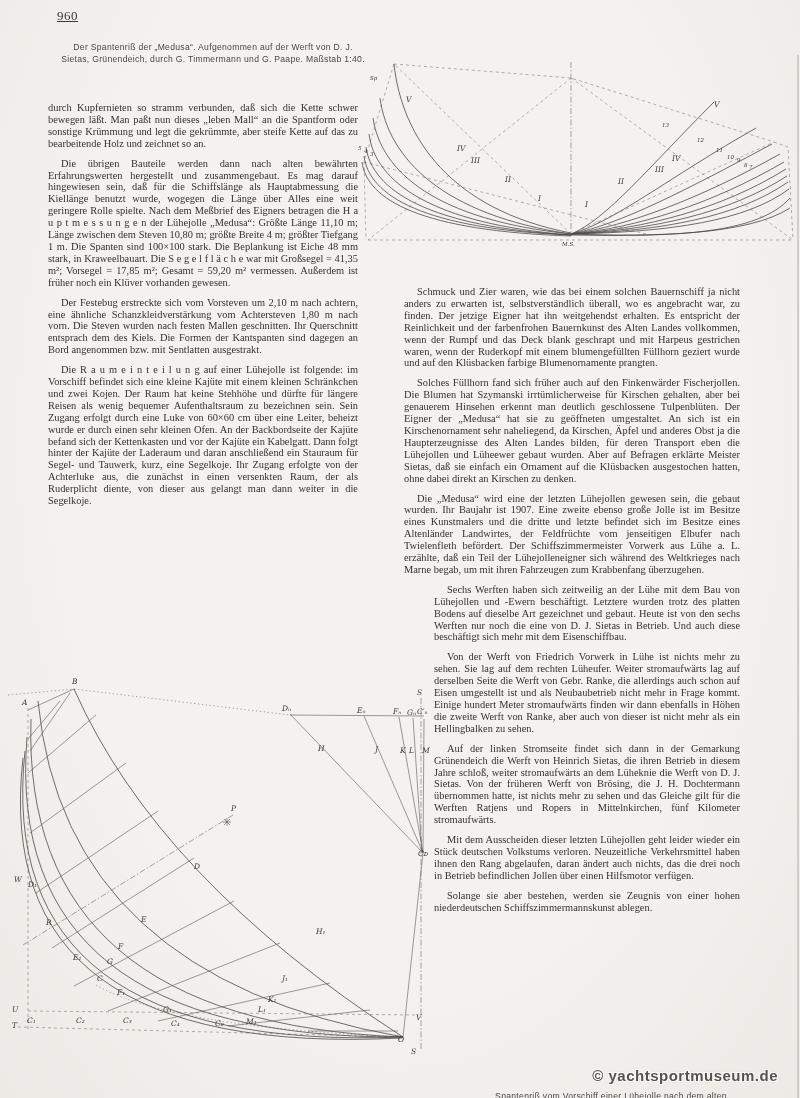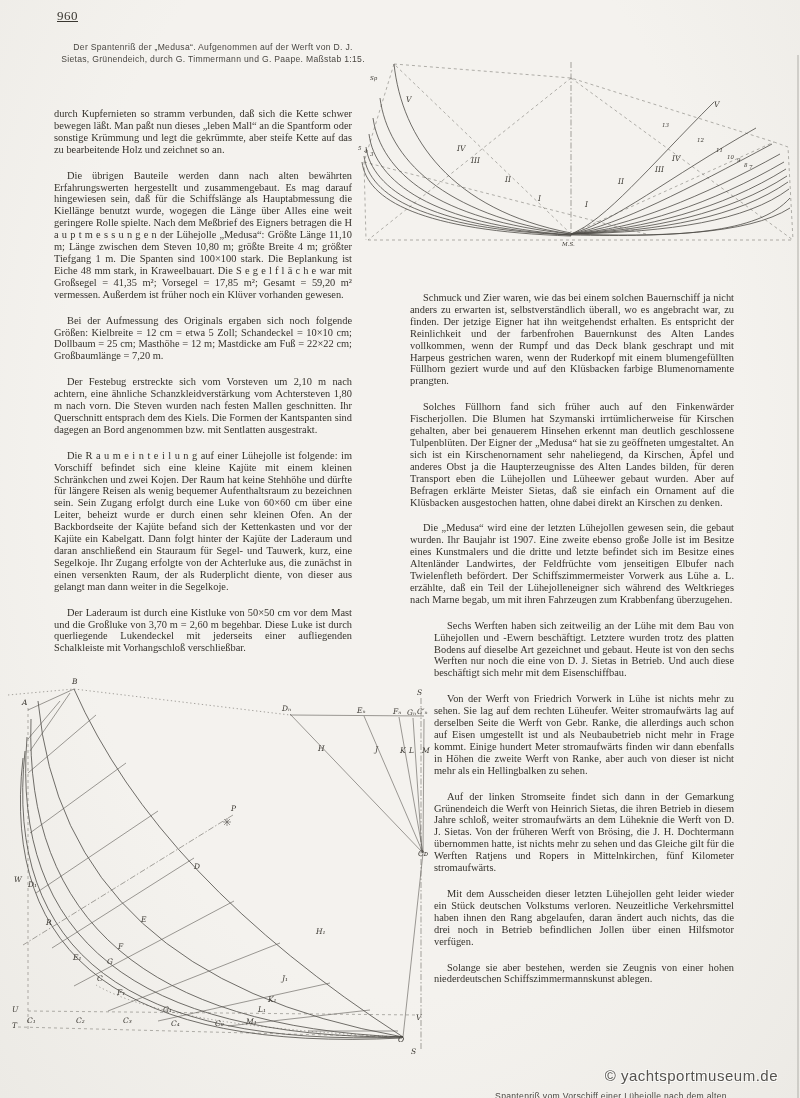--- a/index.html
+++ b/index.html
@@ -11,51 +11,51 @@
 
   .pageno{position:absolute;left:57px;top:8px;font-size:13px;color:#3a3731;letter-spacing:.5px;text-decoration:underline;}
 
   .caption{font-family:"Liberation Sans",sans-serif;color:#4a4742;text-align:center;
            font-size:8.6px;line-height:11.5px;letter-spacing:.3px;}
   .cap-top{position:absolute;left:60px;top:42px;width:306px;}
   .cap-bottom{position:absolute;left:462px;top:1091px;width:298px;}
 
   .col{position:absolute;color:#35322c;font-size:10.4px;line-height:11.9px;
        text-align:justify;overflow:hidden;}
-  .col p{margin:14px;text-indent:13px;}
+  .col p{margin:8px;text-indent:13px;}
   .col-left{left:40px;top:94px;width:326px;height:574px;}
   .col-right{left:396px;top:278px;width:352px;height:738px;}
   .col-left p:first-child{text-indent:0;}
   .drawing-intrusion{float:left;width:38px;height:330px;margin-top:36px;}
 
   svg{position:absolute;overflow:visible;}
   .svg-top{left:356px;top:50px;}
   .svg-bot{left:8px;top:653px;}
   .ln{fill:none;stroke:#4d4a45;stroke-width:.8;}
   .thin{fill:none;stroke:#5c5954;stroke-width:.6;}
   .dash{fill:none;stroke:#807d77;stroke-width:.6;stroke-dasharray:3 3;}
   .dot{fill:none;stroke:#807d77;stroke-width:.7;stroke-dasharray:1.3 2.6;}
   .dashdot{fill:none;stroke:#6b6862;stroke-width:.6;stroke-dasharray:6 2 1.5 2;}
   svg text{font-family:"DejaVu Serif","DejaVu Sans",serif;font-style:italic;
            font-size:7.5px;fill:#3c3933;}
   svg text.sm{font-size:5.5px;}
 
   .watermark{position:absolute;right:22px;bottom:14px;
-             font-family:"Liberation Sans",sans-serif;font-weight:normal;font-size:15px;
+             font-family:"Liberation Sans",sans-serif;font-weight:bold;font-size:15px;
              color:#55534f;letter-spacing:.5px;
              text-shadow:-1px -1px 0 #fbfaf8,1px 1px 0 #fbfaf8,1px -1px 0 #fbfaf8,-1px 1px 0 #fbfaf8,0 0 2px #8a8883;}
 </style>
 </head>
 <body>
 
 <div class="page">
 
   <div class="pageno">960</div>
 
-  <div class="caption cap-top">Der Spantenriß der „Medusa“. Aufgenommen auf der Werft von D. J. Sietas, Grünendeich, durch G. Timmermann und G. Paape. Maßstab 1:15.</div>
+  <div class="caption cap-top">Der Spantenriß der „Medusa“. Aufgenommen auf der Werft von D. J. Sietas, Grünendeich, durch G. Timmermann und G. Paape. Maßstab 1:40.</div>
 
   <svg class="svg-top" width="440" height="235" viewBox="0 0 440 235">
     <g>
       <path class="dash" d="M38,14 L215,28 L418,92"></path>
       <path class="dash" d="M38,14 L8,112 L10,190"></path>
       <path class="dash" d="M12,190 L437,190"></path>
       <path class="dash" d="M418,92 L432,97 L437,190"></path>
       <path class="dash" d="M215,28 L12,190"></path>
       <path class="dash" d="M215,28 L437,190"></path>
       <path class="dash" d="M215,184 L38,14"></path>
@@ -192,24 +192,22 @@
       <text x="68" y="370">C₂</text>
       <text x="115" y="370">C₃</text>
       <text x="408" y="367">V</text>
       <text x="390" y="389">O</text>
       <text x="403" y="401">S</text>
     </svg>
 
   <div class="col col-left">
       <p>durch Kupfernieten so stramm verbunden, daß sich die Kette schwer bewegen läßt. Man paßt nun dieses „leben Mall“ an die Spantform oder sonstige Krümmung und legt die gekrümmte, aber steife Kette auf das zu bearbeitende Holz und zeichnet so an.</p>
       <p>Die übrigen Bauteile werden dann nach alten bewährten Erfahrungswerten hergestellt und zusammengebaut. Es mag darauf hingewiesen sein, daß für die Schiffslänge als Hauptabmessung die Kiellänge benutzt wurde, wogegen die Länge über Alles eine weit geringere Rolle spielte. Nach dem Meßbrief des Eigners betragen die H a u p t m e s s u n g e n der Lühejolle „Medusa“: Größte Länge 11,10 m; Länge zwischen dem Steven 10,80 m; größte Breite 4 m; größter Tiefgang 1 m. Die Spanten sind 100×100 stark. Die Beplankung ist Eiche 48 mm stark, in Kraweelbauart. Die S e g e l f l ä c h e war mit Großsegel = 41,35 m²; Vorsegel = 17,85 m²; Gesamt = 59,20 m² vermessen. Außerdem ist früher noch ein Klüver vorhanden gewesen.</p>
-      <p>Bei der Aufmessung des Originals ergaben sich noch folgende Größen: Kielbreite = 12 cm = etwa 5 Zoll; Schandeckel = 10×10 cm; Dollbaum = 25 cm; Masthöhe = 12 m; Mastdicke am Fuß = 22×22 cm; Großbaumlänge = 7,20 m.</p>
       <p>Der Festebug erstreckte sich vom Vorsteven um 2,10 m nach achtern, eine ähnliche Schanzkleidverstärkung vom Achtersteven 1,80 m nach vorn. Die Steven wurden nach festen Mallen geschnitten. Ihr Querschnitt entsprach dem des Kiels. Die Formen der Kantspanten sind dagegen an Bord angenommen bzw. mit Sentlatten ausgestrakt.</p>
       <p>Die R a u m e i n t e i l u n g auf einer Lühejolle ist folgende: im Vorschiff befindet sich eine kleine Kajüte mit einem kleinen Schränkchen und zwei Kojen. Der Raum hat keine Stehhöhe und dürfte für längere Reisen als wenig bequemer Aufenthaltsraum zu bezeichnen sein. Sein Zugang erfolgt durch eine Luke von 60×60 cm über eine Leiter, beheizt wurde er durch einen sehr kleinen Ofen. An der Backbordseite der Kajüte befand sich der Kettenkasten und vor der Kajüte ein Kabelgatt. Dann folgt hinter der Kajüte der Laderaum und daran anschließend ein Stauraum für Segel- und Tauwerk, kurz, eine Segelkoje. Ihr Zugang erfolgte von der Achterluke aus, die zunächst in einen versenkten Raum, der als Ruderplicht diente, von dieser aus gelangt man dann weiter in die Segelkoje.</p>
-      <p>Der Laderaum ist durch eine Kistluke von 50×50 cm vor dem Mast und die Großluke von 3,70 m = 2,60 m begehbar. Diese Luke ist durch querliegende Lukendeckel mit jederseits einer aufliegenden Schalkleiste mit Vorhangschloß verschließbar.</p>
     </div>
 
   <div class="col col-right">
     <div>
         <p>Schmuck und Zier waren, wie das bei einem solchen Bauernschiff ja nicht anders zu erwarten ist, selbstverständlich überall, wo es angebracht war, zu finden. Der jetzige Eigner hat ihn weitgehendst erhalten. Es entspricht der Reinlichkeit und der farbenfrohen Bauernkunst des Alten Landes vollkommen, wenn der Rumpf und das Deck blank geschrapt und mit Harpeus gestrichen waren, wenn der Ruderkopf mit einem blumengefüllten Füllhorn geziert wurde und auf den Klüsbacken farbige Blumenornamente prangten.</p>
         <p>Solches Füllhorn fand sich früher auch auf den Finkenwärder Fischerjollen. Die Blumen hat Szymanski irrtümlicherweise für Kirschen gehalten, aber bei genauerem Hinsehen erkennt man deutlich geschlossene Tulpenblüten. Der Eigner der „Medusa“ hat sie zu geöffneten umgestaltet. An sich ist ein Kirschenornament sehr naheliegend, da Kirschen, Äpfel und anderes Obst ja die Haupterzeugnisse des Alten Landes bilden, für deren Transport eben die Lühejollen und Lüheewer gebaut wurden. Aber auf Befragen erklärte Meister Sietas, daß sie einfach ein Ornament auf die Klüsbacken ausgestochen hatten, ohne dabei direkt an Kirschen zu denken.</p>
         <p>Die „Medusa“ wird eine der letzten Lühejollen gewesen sein, die gebaut wurden. Ihr Baujahr ist 1907. Eine zweite ebenso große Jolle ist im Besitze eines Kunstmalers und die dritte und letzte befindet sich im Besitze eines Altenländer Landwirtes, der Feldfrüchte vom jenseitigen Elbufer nach Twielenfleth befördert. Der Schiffszimmermeister Vorwerk aus Lühe a. L. erzählte, daß ein Teil der Lühejolleneigner sich während des Weltkrieges nach Marne begab, um mit ihren Fahrzeugen zum Krabbenfang überzugehen.</p>
       </div>
     <div>
       <div class="drawing-intrusion"></div>

